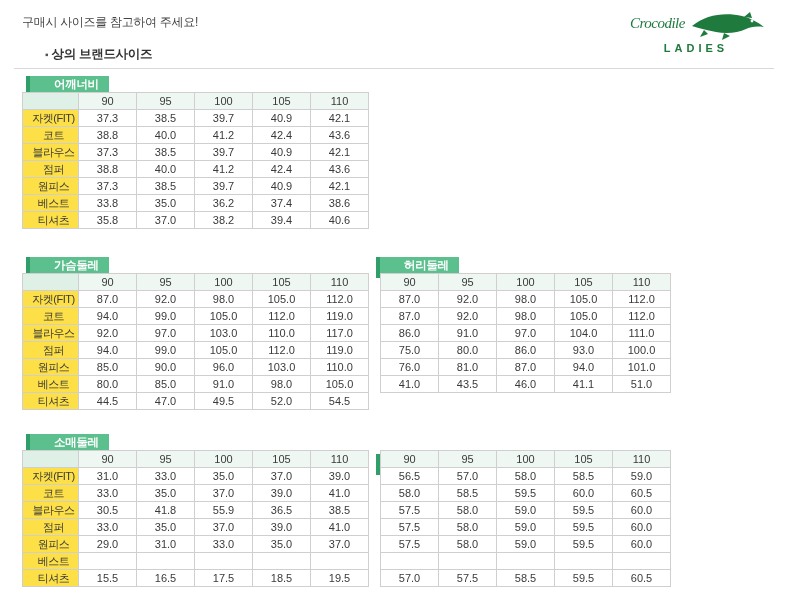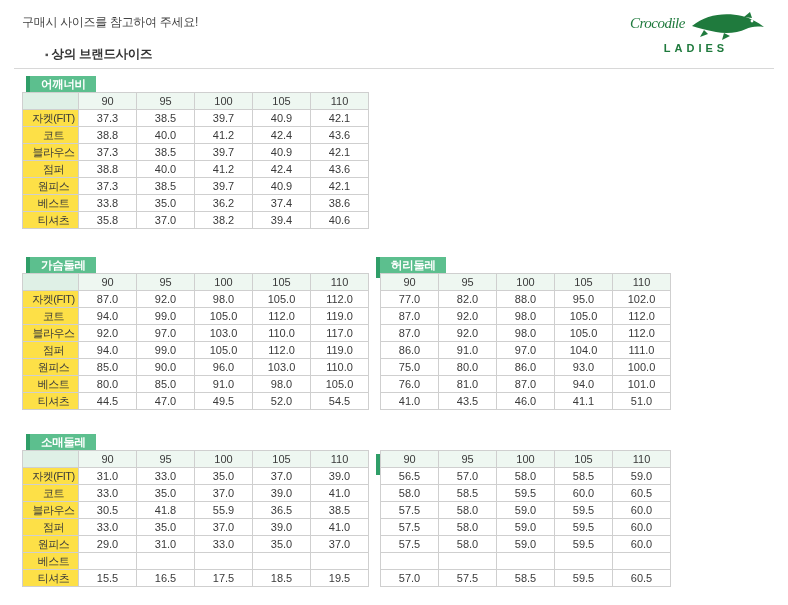--- a/index.html
+++ b/index.html
@@ -73,21 +73,21 @@
 
   
   .group-label {
     position: absolute;
     height: 21px;
     background: #5cbf8e;
     color: #ffffff;
     font-size: 11.5px;
     font-weight: bold;
     line-height: 16px;
-    padding: 0 10px 0 11px;
+    padding: 0 10px 0 24px;
     letter-spacing: -0.3px;
     border-left: 4px solid #2f9e68;
   }
 
   
   table.sz {
     position: absolute;
     border-collapse: collapse;
     font-size: 11px;
     background: #ffffff;
@@ -299,27 +299,20 @@
           <tr>
             <th class="hdr">90</th>
             <th class="hdr">95</th>
             <th class="hdr">100</th>
             <th class="hdr">105</th>
             <th class="hdr">110</th>
           </tr>
         </thead>
         <tbody>
           <tr>
-            <td class="val">77.0</td>
-            <td class="val">82.0</td>
-            <td class="val">88.0</td>
-            <td class="val">95.0</td>
-            <td class="val">102.0</td>
-          </tr>
-          <tr>
             <td class="val">87.0</td>
             <td class="val">92.0</td>
             <td class="val">98.0</td>
             <td class="val">105.0</td>
             <td class="val">112.0</td>
           </tr>
           <tr>
             <td class="val">87.0</td>
             <td class="val">92.0</td>
             <td class="val">98.0</td>

